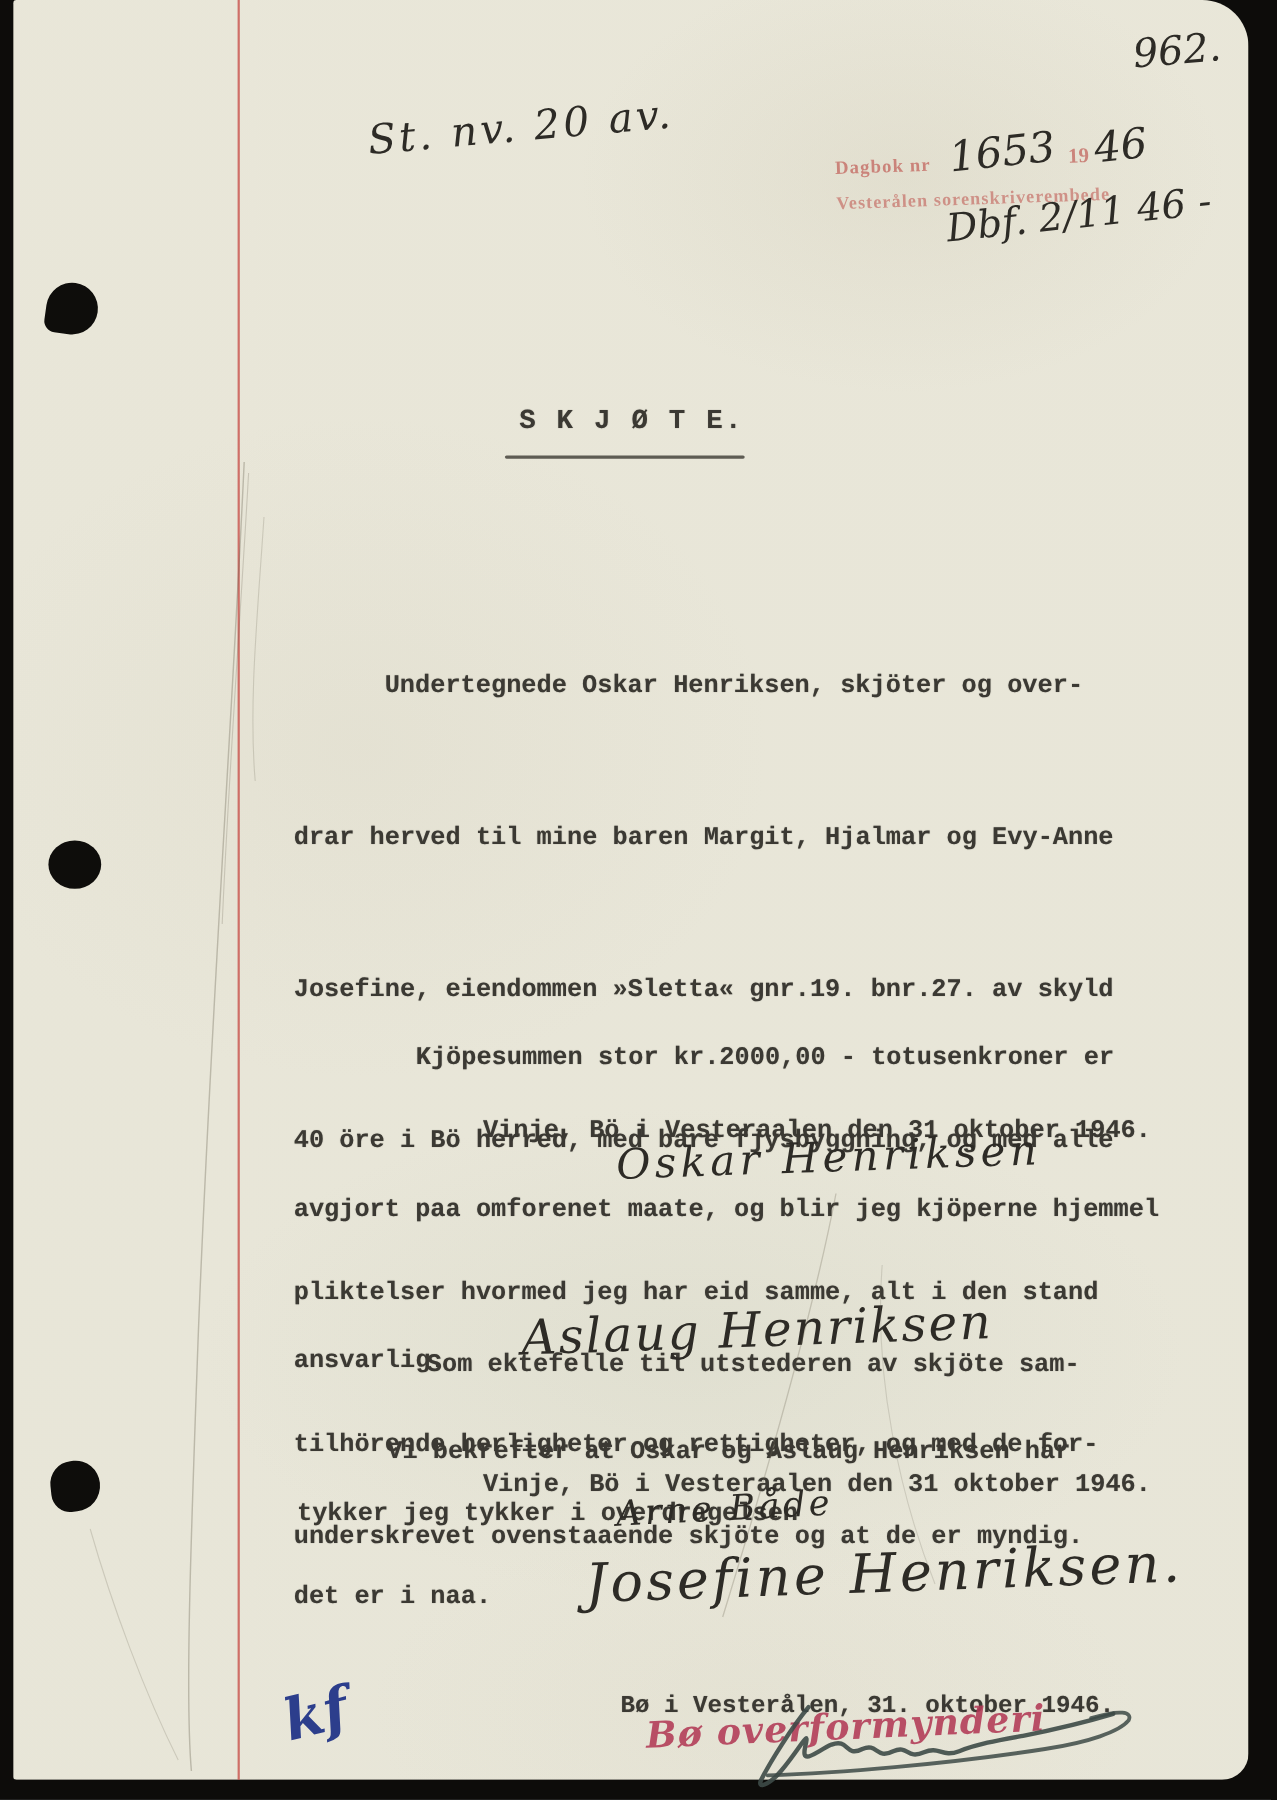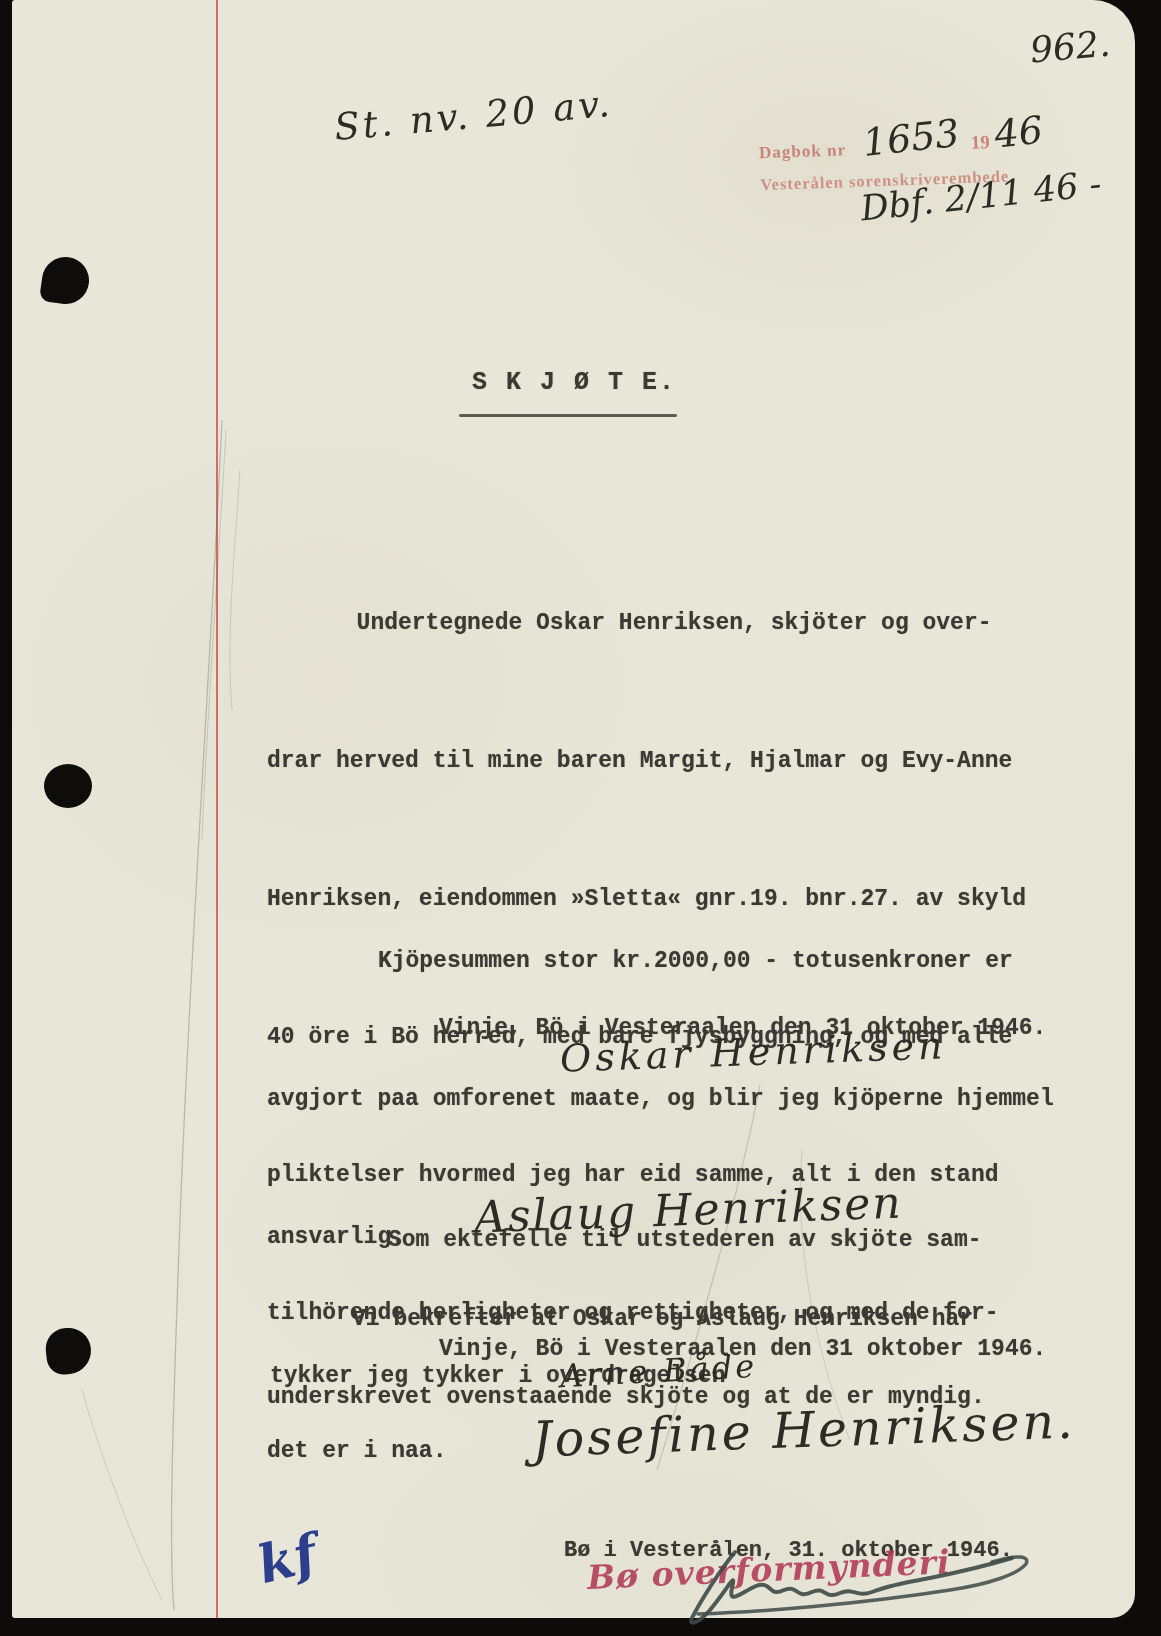--- a/index.html
+++ b/index.html
@@ -71,21 +71,21 @@
     </div>
 
     <div class="hand" style="left:848px;top:176px;font-size:35px;transform:rotate(-6deg);">Dbf. 2/11 46 -</div>
 
     <div class="title">S K J Ø T E.</div>
     <div class="title-rule"></div>
 
     <div class="typed" style="left:255px;top:508px;">
       <div class="ind1">Undertegnede Oskar Henriksen, skjöter og over-</div>
       <div>drar herved til mine baren Margit, Hjalmar og Evy-Anne</div>
-      <div>Henriksen, eiendommen »Sletta« gnr.19. bnr.27. av skyld</div>
+      <div>Josefine, eiendommen »Sletta« gnr.19. bnr.27. av skyld</div>
       <div>40 öre i Bö herred, med bare fjysbyggning, og med alle</div>
       <div>pliktelser hvormed jeg har eid samme, alt i den stand</div>
       <div>tilhörende herligheter og rettigheter, og med de for-</div>
       <div>det er i naa.</div>
     </div>
 
     <div class="typed" style="left:255px;top:846px;">
       <div class="ind2">Kjöpesummen stor kr.2000,00 - totusenkroner er</div>
       <div>avgjort paa omforenet maate, og blir jeg kjöperne hjemmel</div>
       <div>ansvarlig.</div>

